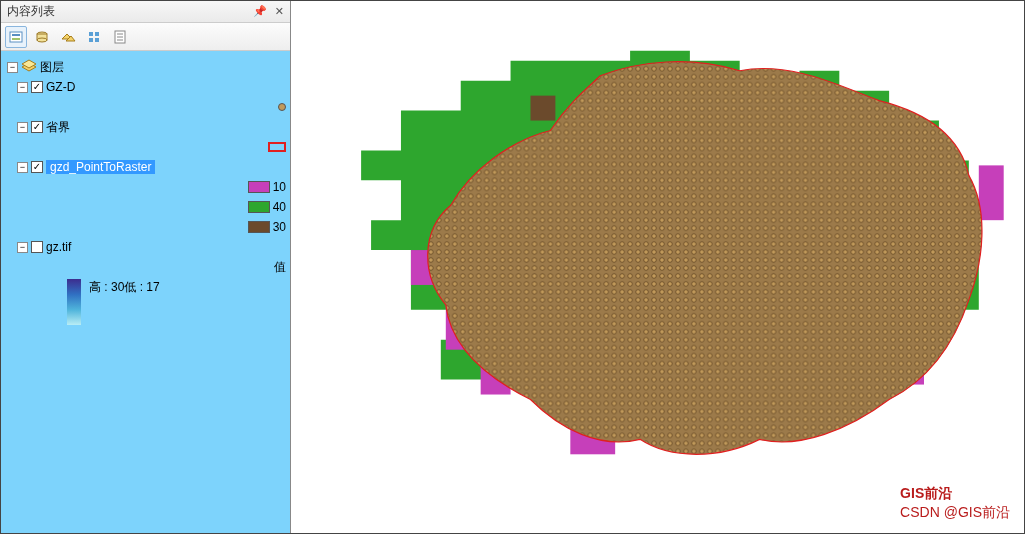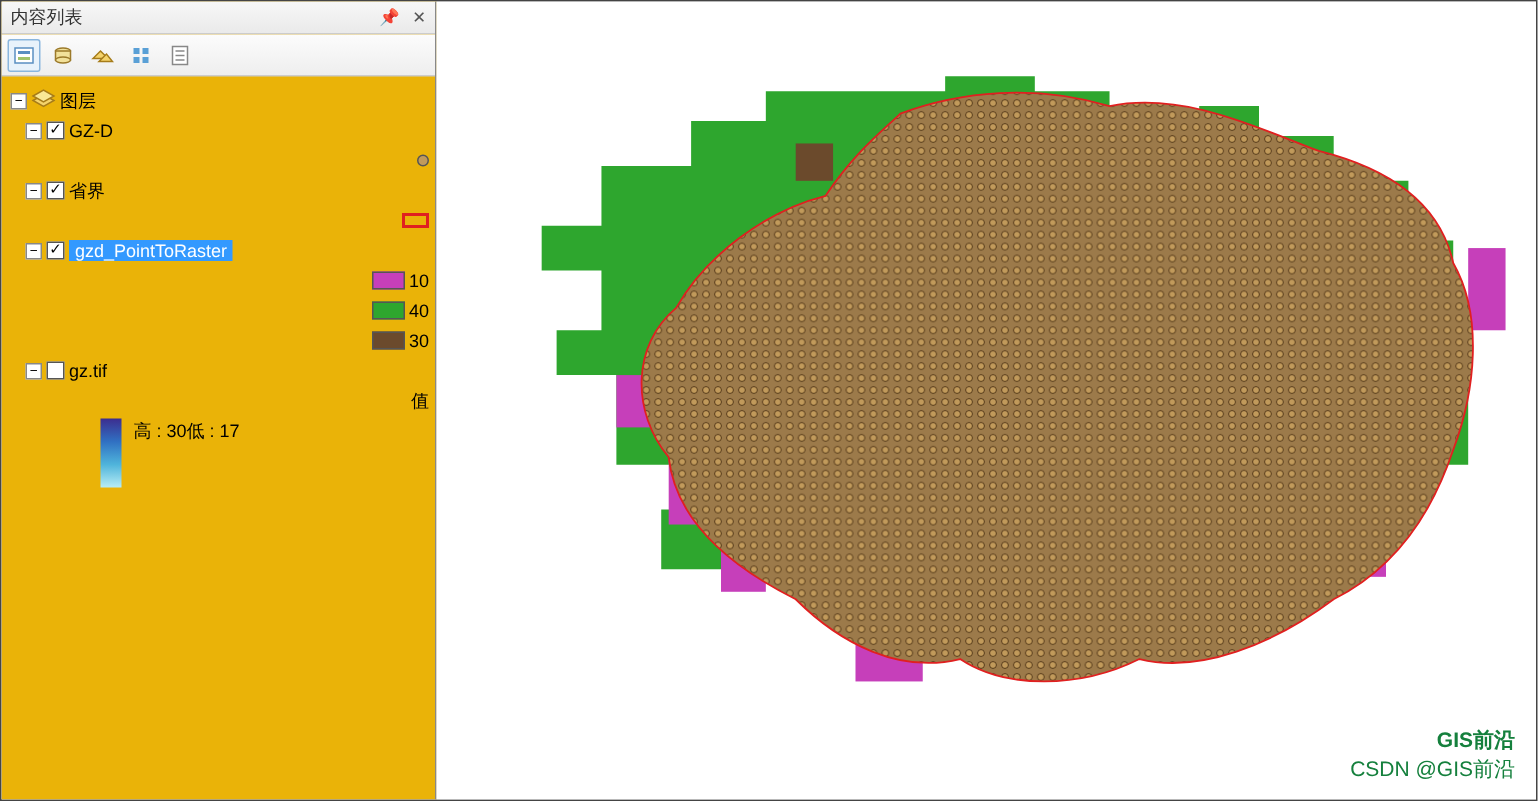--- a/index.html
+++ b/index.html
@@ -12,21 +12,21 @@
       border: 1px solid #444;
       background: #fff;
       position: relative;
     }
     .toc-panel {
       width: 290px;
       height: 100%;
       border-right: 1px solid #888;
       display: flex;
       flex-direction: column;
-      background: #eab308;
+      background: #7dd3fc;
     }
     .toc-header {
       height: 22px;
       background: linear-gradient(#f7f7f7,#eaeaea);
       border-bottom: 1px solid #ccc;
       display: flex;
       align-items: center;
       padding: 0 6px;
       justify-content: space-between;
     }
@@ -132,22 +132,22 @@
       background: #fff;
     }
     .map-view svg {
       position: absolute;
       left: 0; top: 0;
       width: 100%; height: 100%;
     }
     .watermark {
       position: absolute;
       right: 14px; bottom: 10px;
-      text-align: right;
-      color: #15803d;
+      text-align: left;
+      color: #b91c1c;
       font-size: 14px;
       pointer-events: none;
       line-height: 1.4;
     }
     .watermark .w1 { font-weight: bold; }
   </style>
 </head>
 <body>
 
 <div class="toc-panel">

